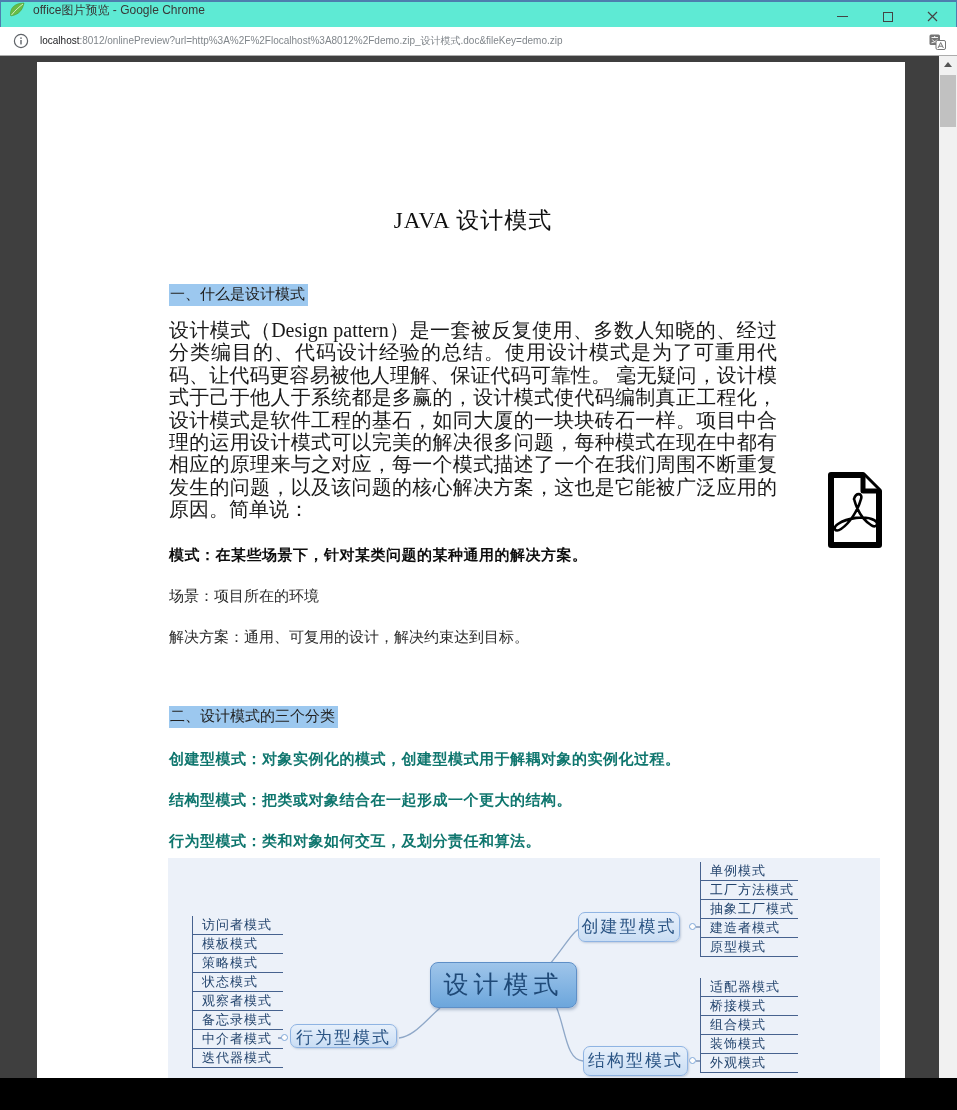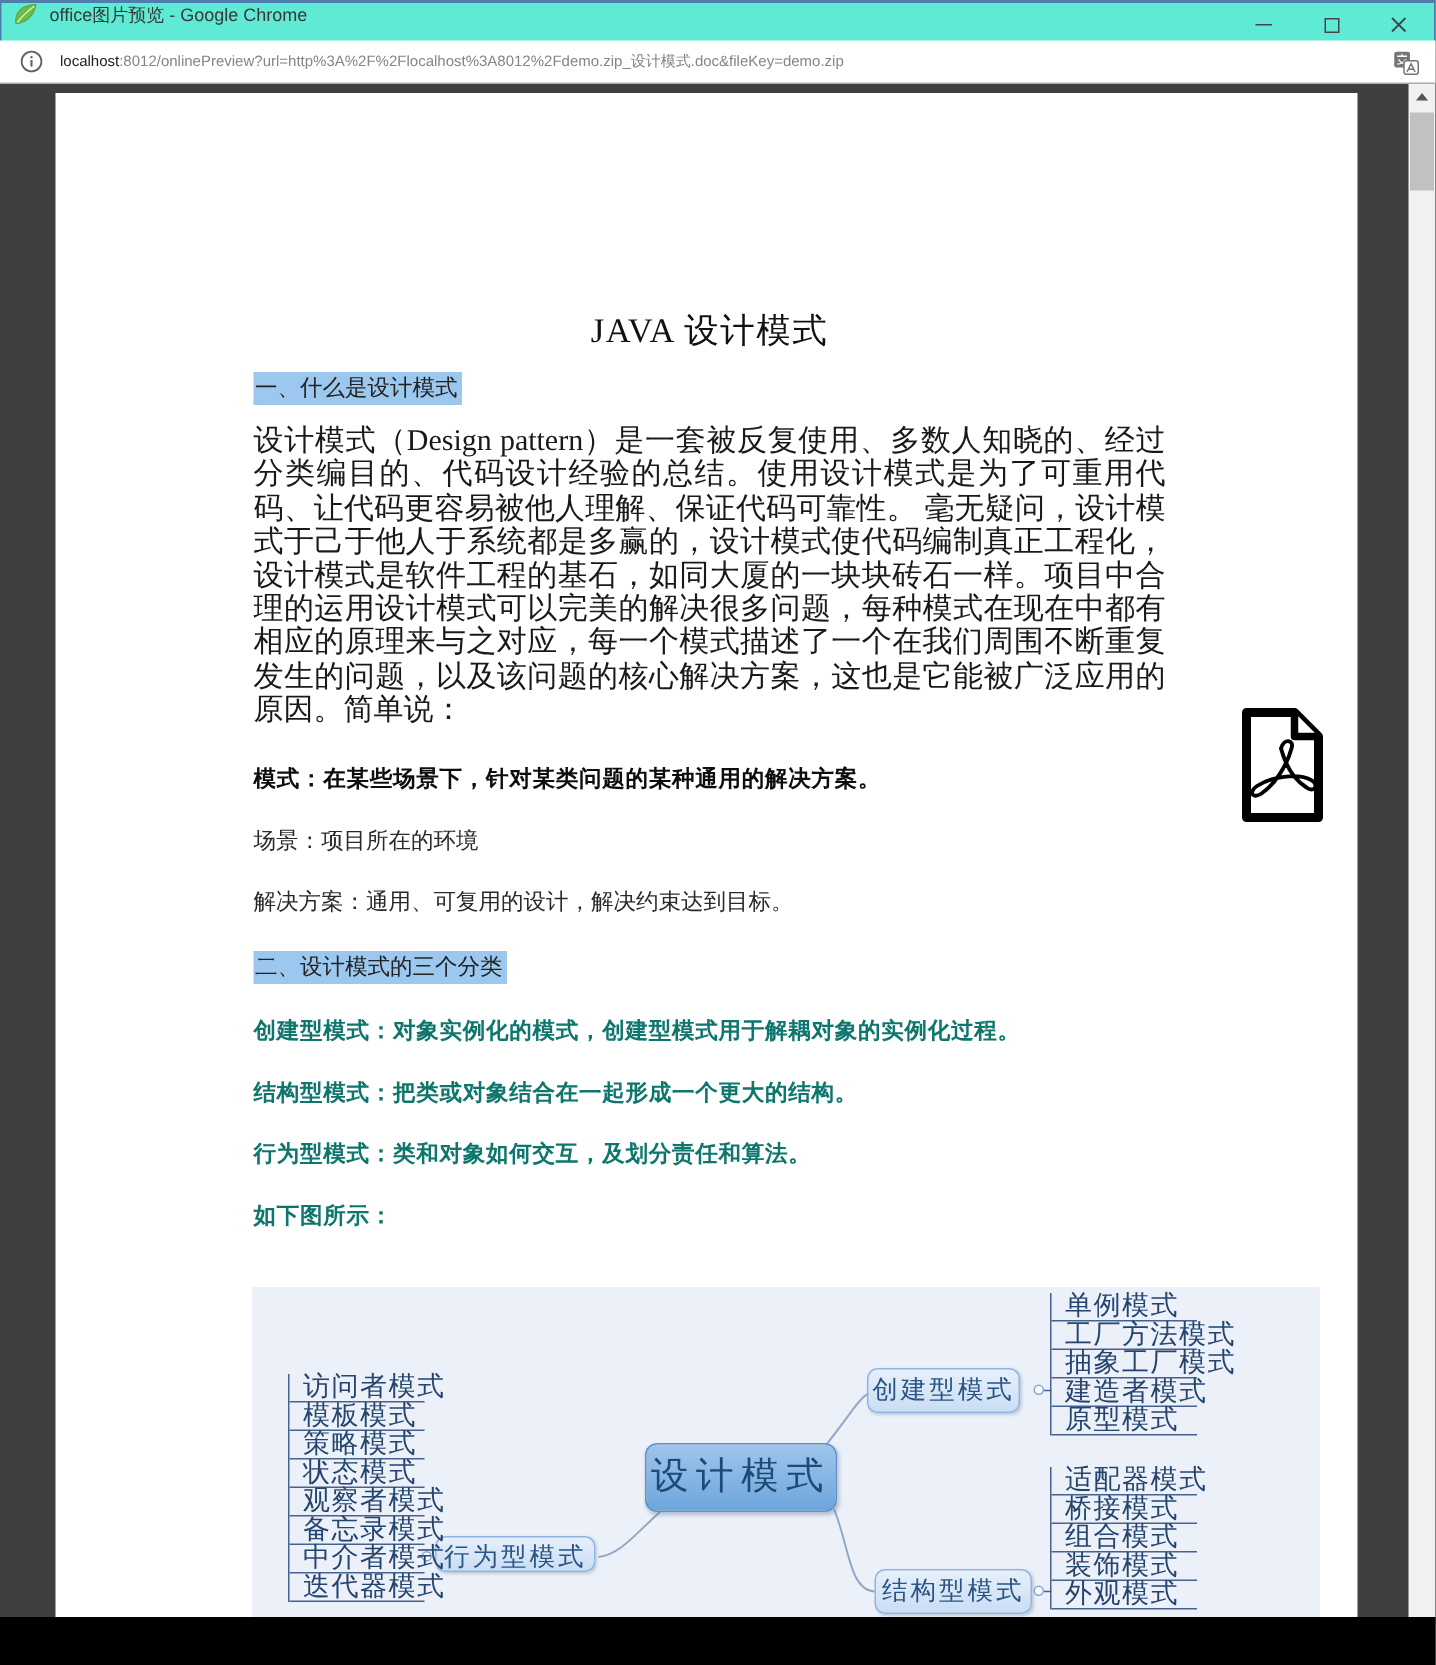--- a/index.html
+++ b/index.html
@@ -36,43 +36,43 @@
 
   .bottombar { position:absolute; left:0; top:1078px; width:957px; height:32px; background:#000; }
 
   
   .doc { padding:0 128px 0 132px; color:#1f1f1f; }
   .doc-title { font-family:"Liberation Serif","DejaVu Serif",serif; font-size:23px; letter-spacing:1px;
     color:#111; text-align:center; margin-top:143px; font-weight:500; }
   .hl-line { margin-top:12px; }
   .hl-line.second { margin-top:23px; }
   .hl { display:inline-block; background:#9cc8ef; font-family:"Liberation Serif","DejaVu Serif",serif;
-    font-size:15px; color:#222; padding:1px 3px 2px 1px; }
+    font-size:15px; color:#222; padding:1px 3px 2px 1px;margin-top:36px; }
   .para { margin-top:13px; font-family:"Liberation Serif","DejaVu Serif",serif; font-size:20px;
     line-height:22.4px; text-align:justify; color:#191919; }
   .bdef { margin-top:25px; font-size:15px; font-weight:bold; color:#0d0d0d; letter-spacing:0.5px; }
   .def  { margin-top:22px; font-family:"Liberation Serif","DejaVu Serif",serif; font-size:15px; color:#2a2a2a; }
   .bline { margin-top:22px; font-size:15px; font-weight:bold; color:#0f766e; letter-spacing:0.5px; }
 
   
   .mindmap { position:absolute; left:131px; top:796px; width:712px; height:304px; background:#ecf1f9; overflow:hidden; }
   .mm-svg { position:absolute; left:0; top:0; }
-  .mm-center { position:absolute; left:262px; top:104px; width:128px; height:46px; border-radius:8px;
+  .mm-center { position:absolute; left:262px; top:104px; width:147px; height:46px; border-radius:8px;
     background:linear-gradient(#9fc5ea,#6ca6dc); border:1px solid #5e8fc7; box-shadow:1px 2px 3px rgba(60,90,130,.35);
     color:#1f4977; font-family:"Liberation Serif","DejaVu Serif",serif; font-size:25px; letter-spacing:5px;
     text-align:center; line-height:44px; font-weight:500; }
   .mm-branch { position:absolute; border-radius:7px; background:linear-gradient(#e7f0fb,#c9ddf4);
     border:1px solid #8fb4e3; color:#2a5484; font-family:"Liberation Serif","DejaVu Serif",serif;
     font-size:17px; letter-spacing:2px; text-align:center; box-shadow:1px 1px 2px rgba(60,90,130,.25); }
   .mm-creational { left:410px; top:54px; width:102px; height:30px; line-height:28px; }
   .mm-structural { left:415px; top:188px; width:105px; height:30px; line-height:28px; }
   .mm-behavioral { left:122px; top:166px; width:107px; height:24px; line-height:26px; }
   .mm-list { position:absolute; border-left:1px solid #46628f; }
   .mm-list .itm { height:19px; line-height:17px; border-bottom:1px solid #46628f; padding-left:9px;
-    font-family:"Liberation Serif","DejaVu Serif",serif; font-size:18px; color:#24456e;
+    font-family:"Liberation Serif","DejaVu Serif",serif; font-size:13px; color:#24456e;
     letter-spacing:1px; white-space:nowrap; }
   .mm-list-ct { left:532px; top:4px;  width:98px; }
   .mm-list-st { left:532px; top:120px; width:98px; }
   .mm-list-bh { left:24px;  top:58px; width:91px; }
   .mm-dot { position:absolute; width:7px; height:7px; border:1px solid #7fa8d9; background:#fdfdfd; border-radius:50%; }
   .dot-c { left:521px; top:65px; }
   .dot-s { left:521px; top:199px; }
   .dot-b { left:113px; top:176px; }
 
   .pdf-btn { position:absolute; left:785px; top:408px; width:66px; height:80px; cursor:pointer; }

